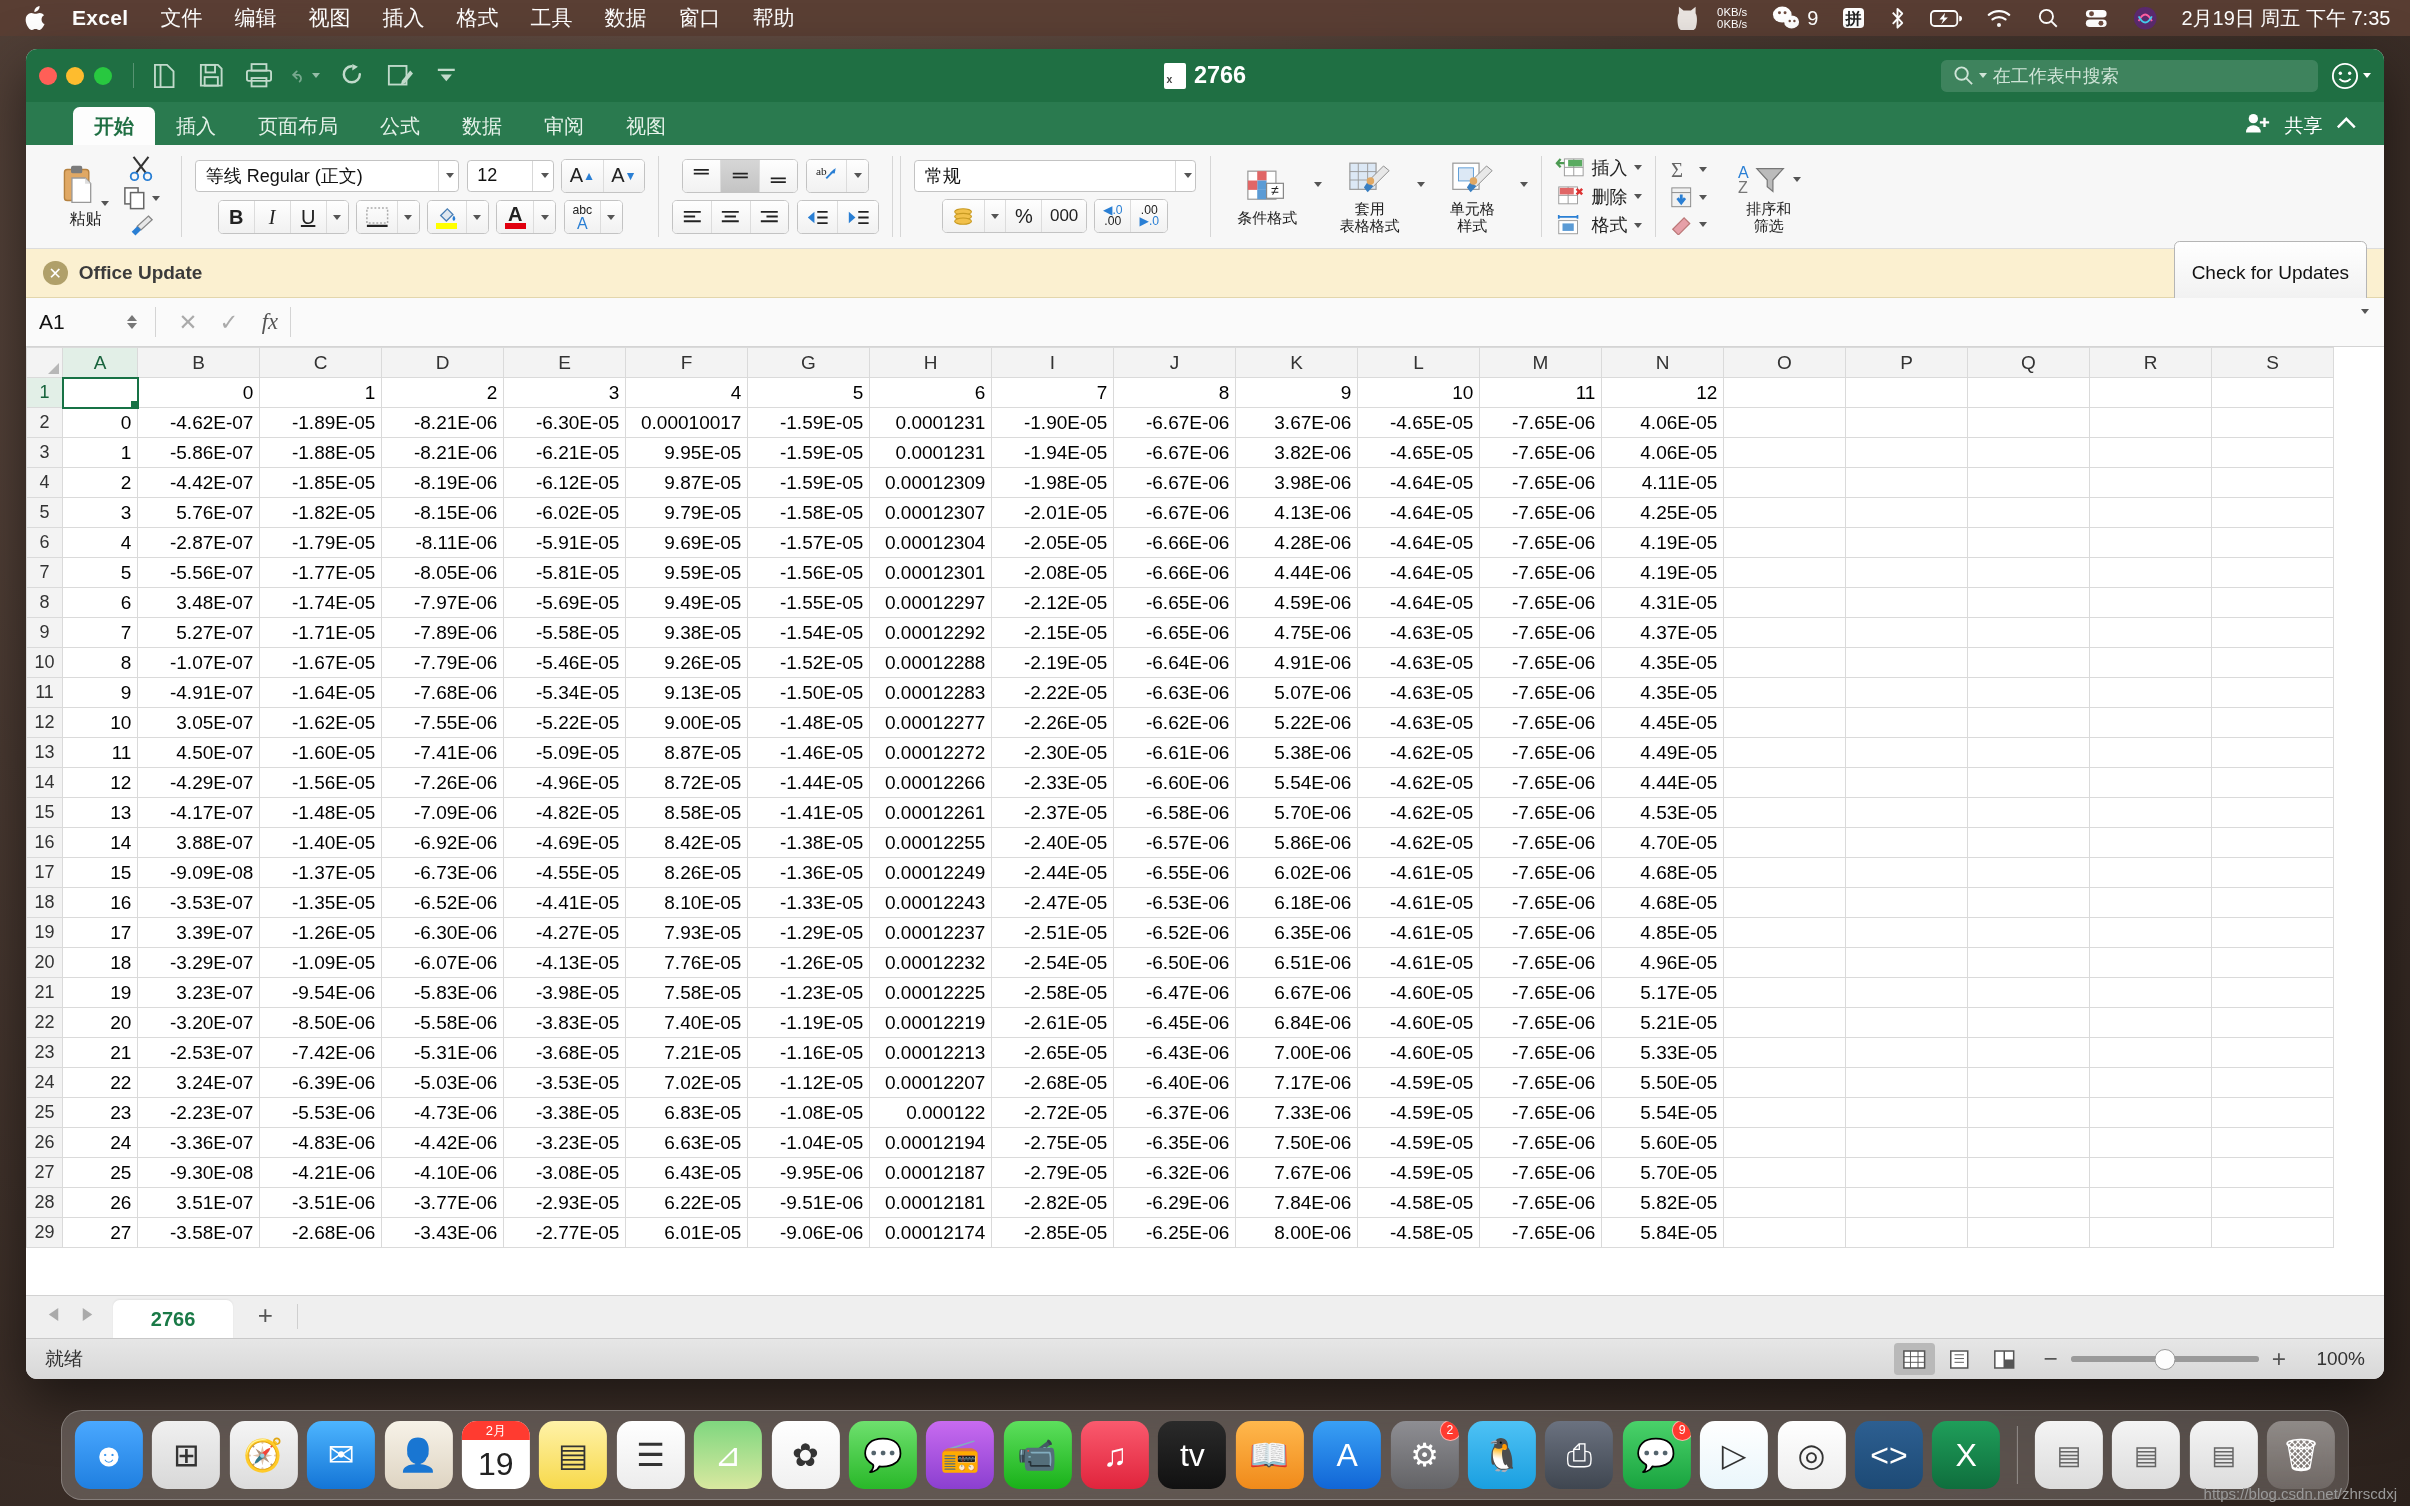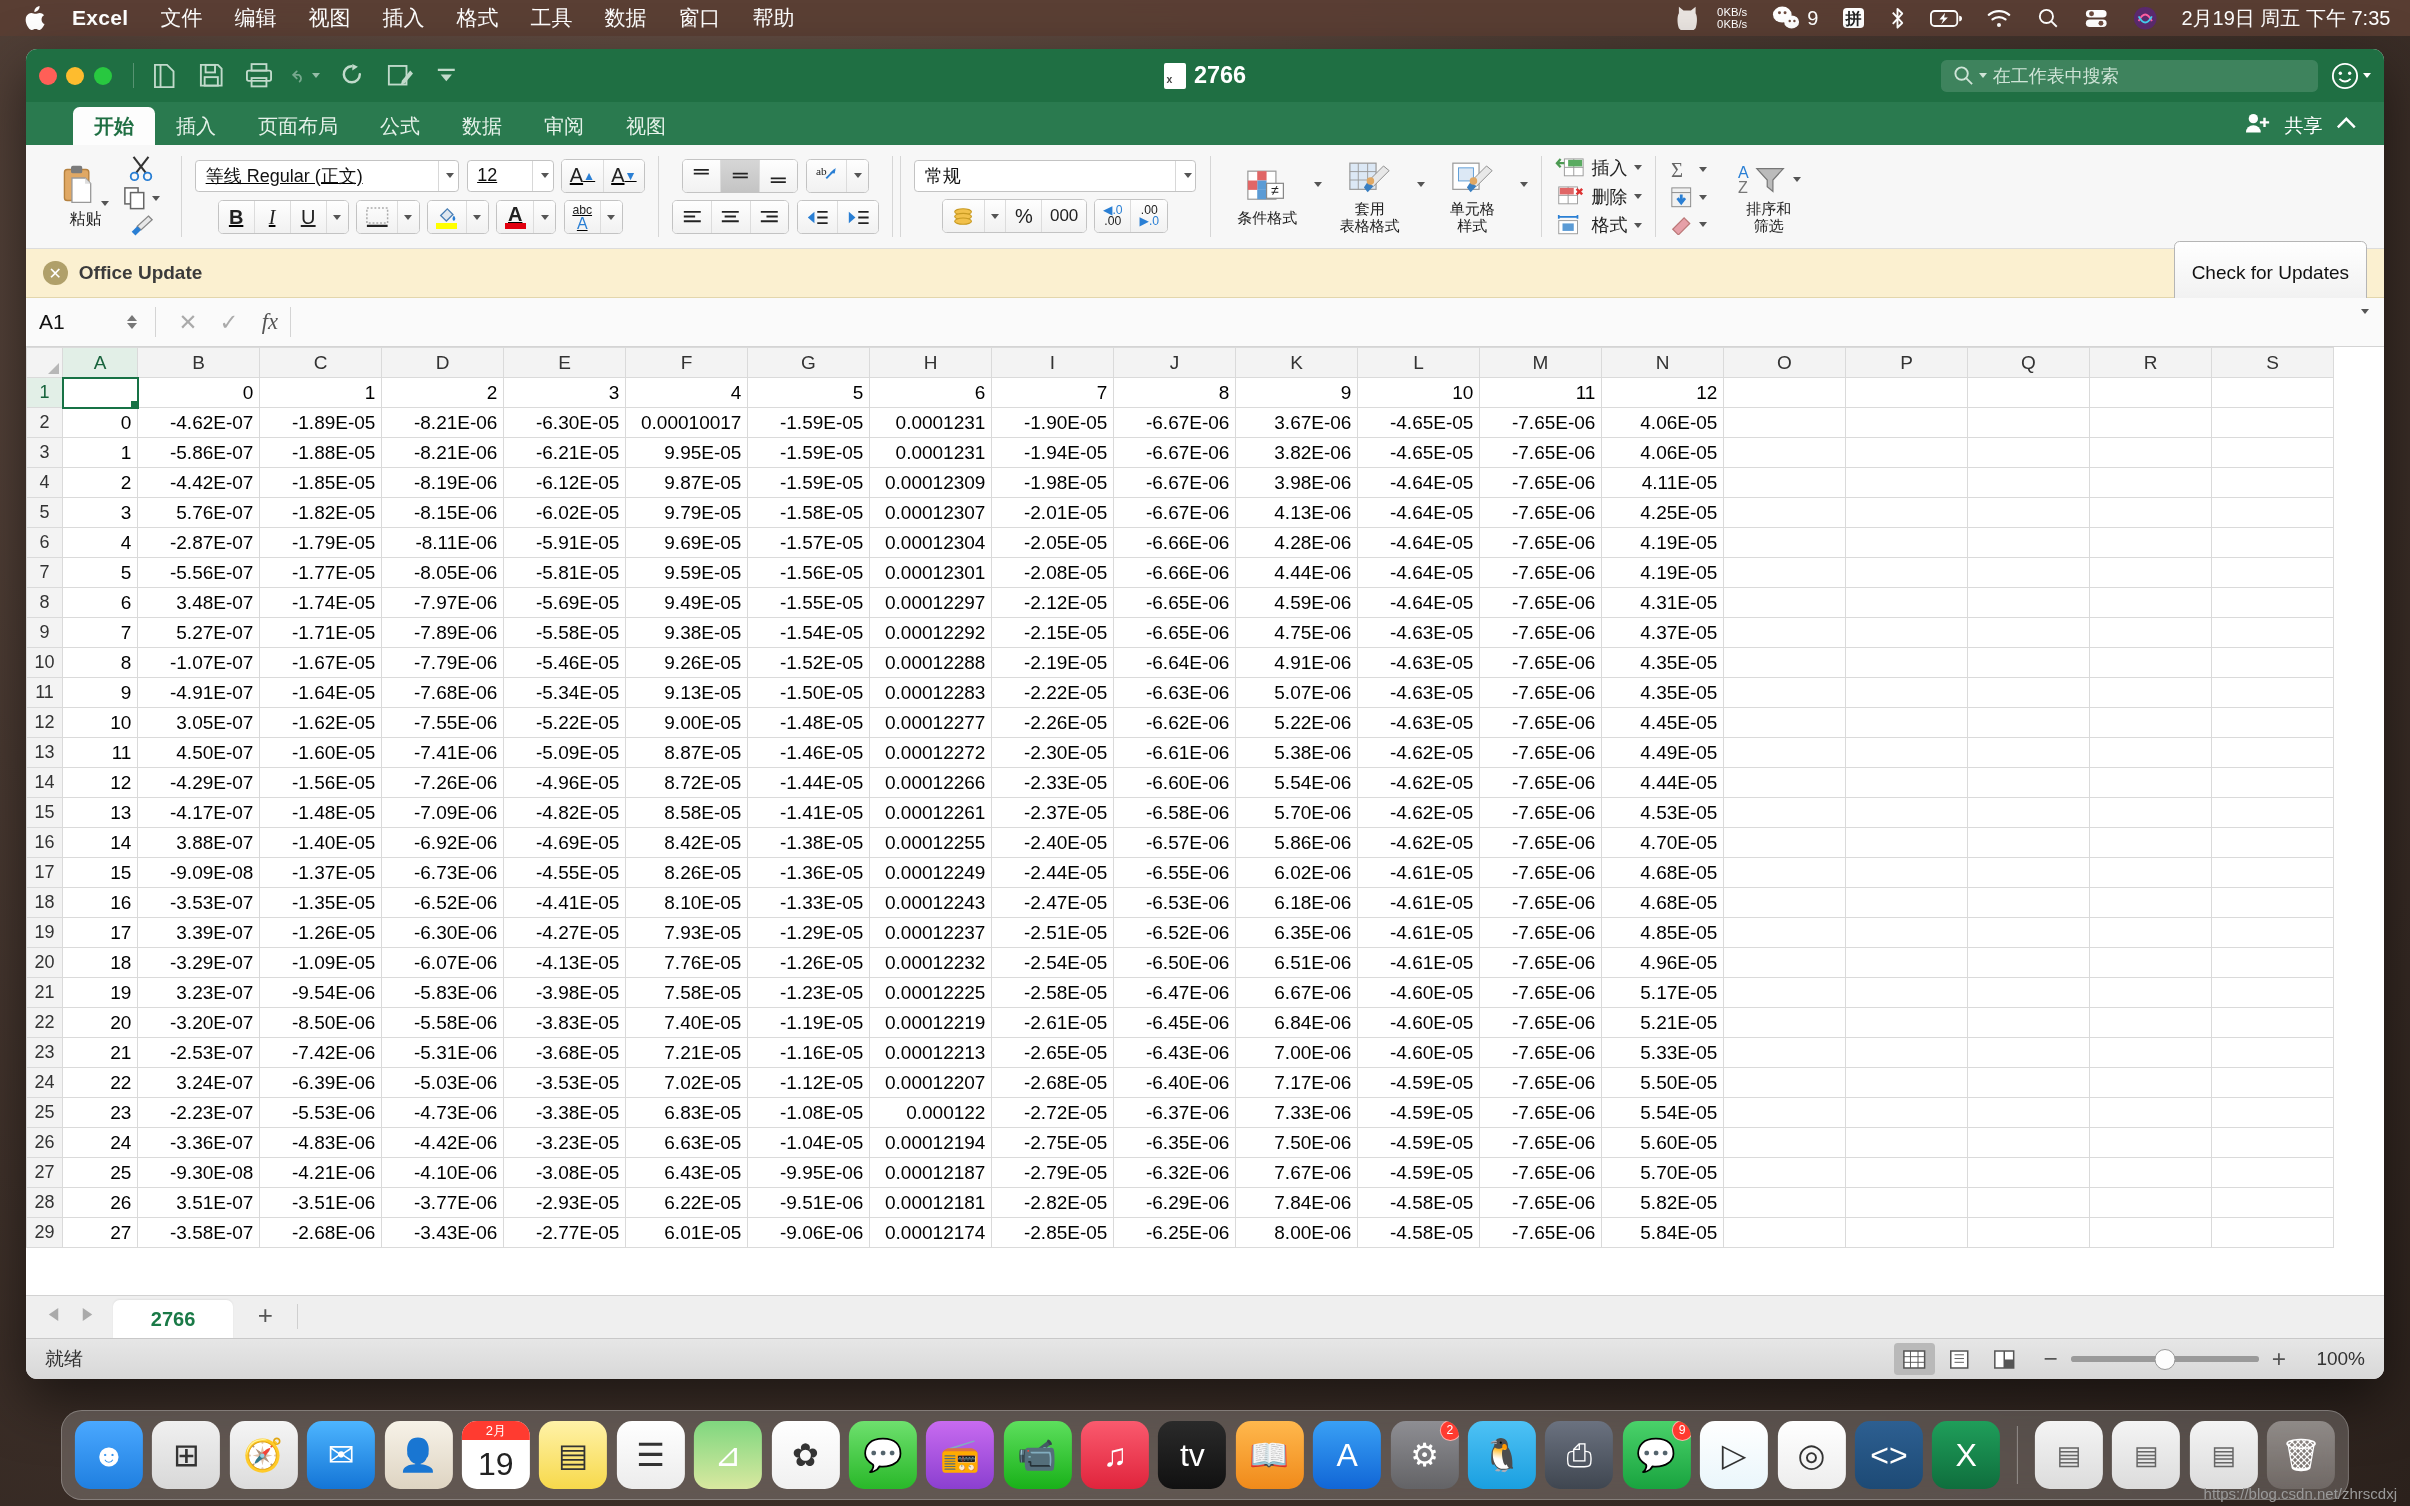--- a/index.html
+++ b/index.html
@@ -448,21 +448,21 @@
         <span class="ico">
           <svg width="26" height="24.5" viewBox="0 0 28 26">
               <path d="M22 2 l4 4 -12 11 -4-4z" fill="#e8e8e8" stroke="#888" stroke-width="1.4"></path>
               <path d="M10 13 l4 4 -6 6 -4-4z" fill="#2a7fd4"></path>
             </svg>
         </span>
       </div>
     </div>
     <div class="rdiv"></div>
 
-    <div class="rgroup row2" style="gap:7.5px;text-decoration:underline;">
+    <div class="rgroup row2" style="gap:7.5px;">
       <div style="display:flex;gap:7.5px;align-items:center;">
         <div class="fld" style="width:264px;">
           <span>等线 Regular (正文)</span>
           <span class="cdiv">
               <span class="caret"></span>
             </span>
         </div>
         <div class="fld" style="width:87px;">
           <span>12</span>
           <span class="cdiv">

